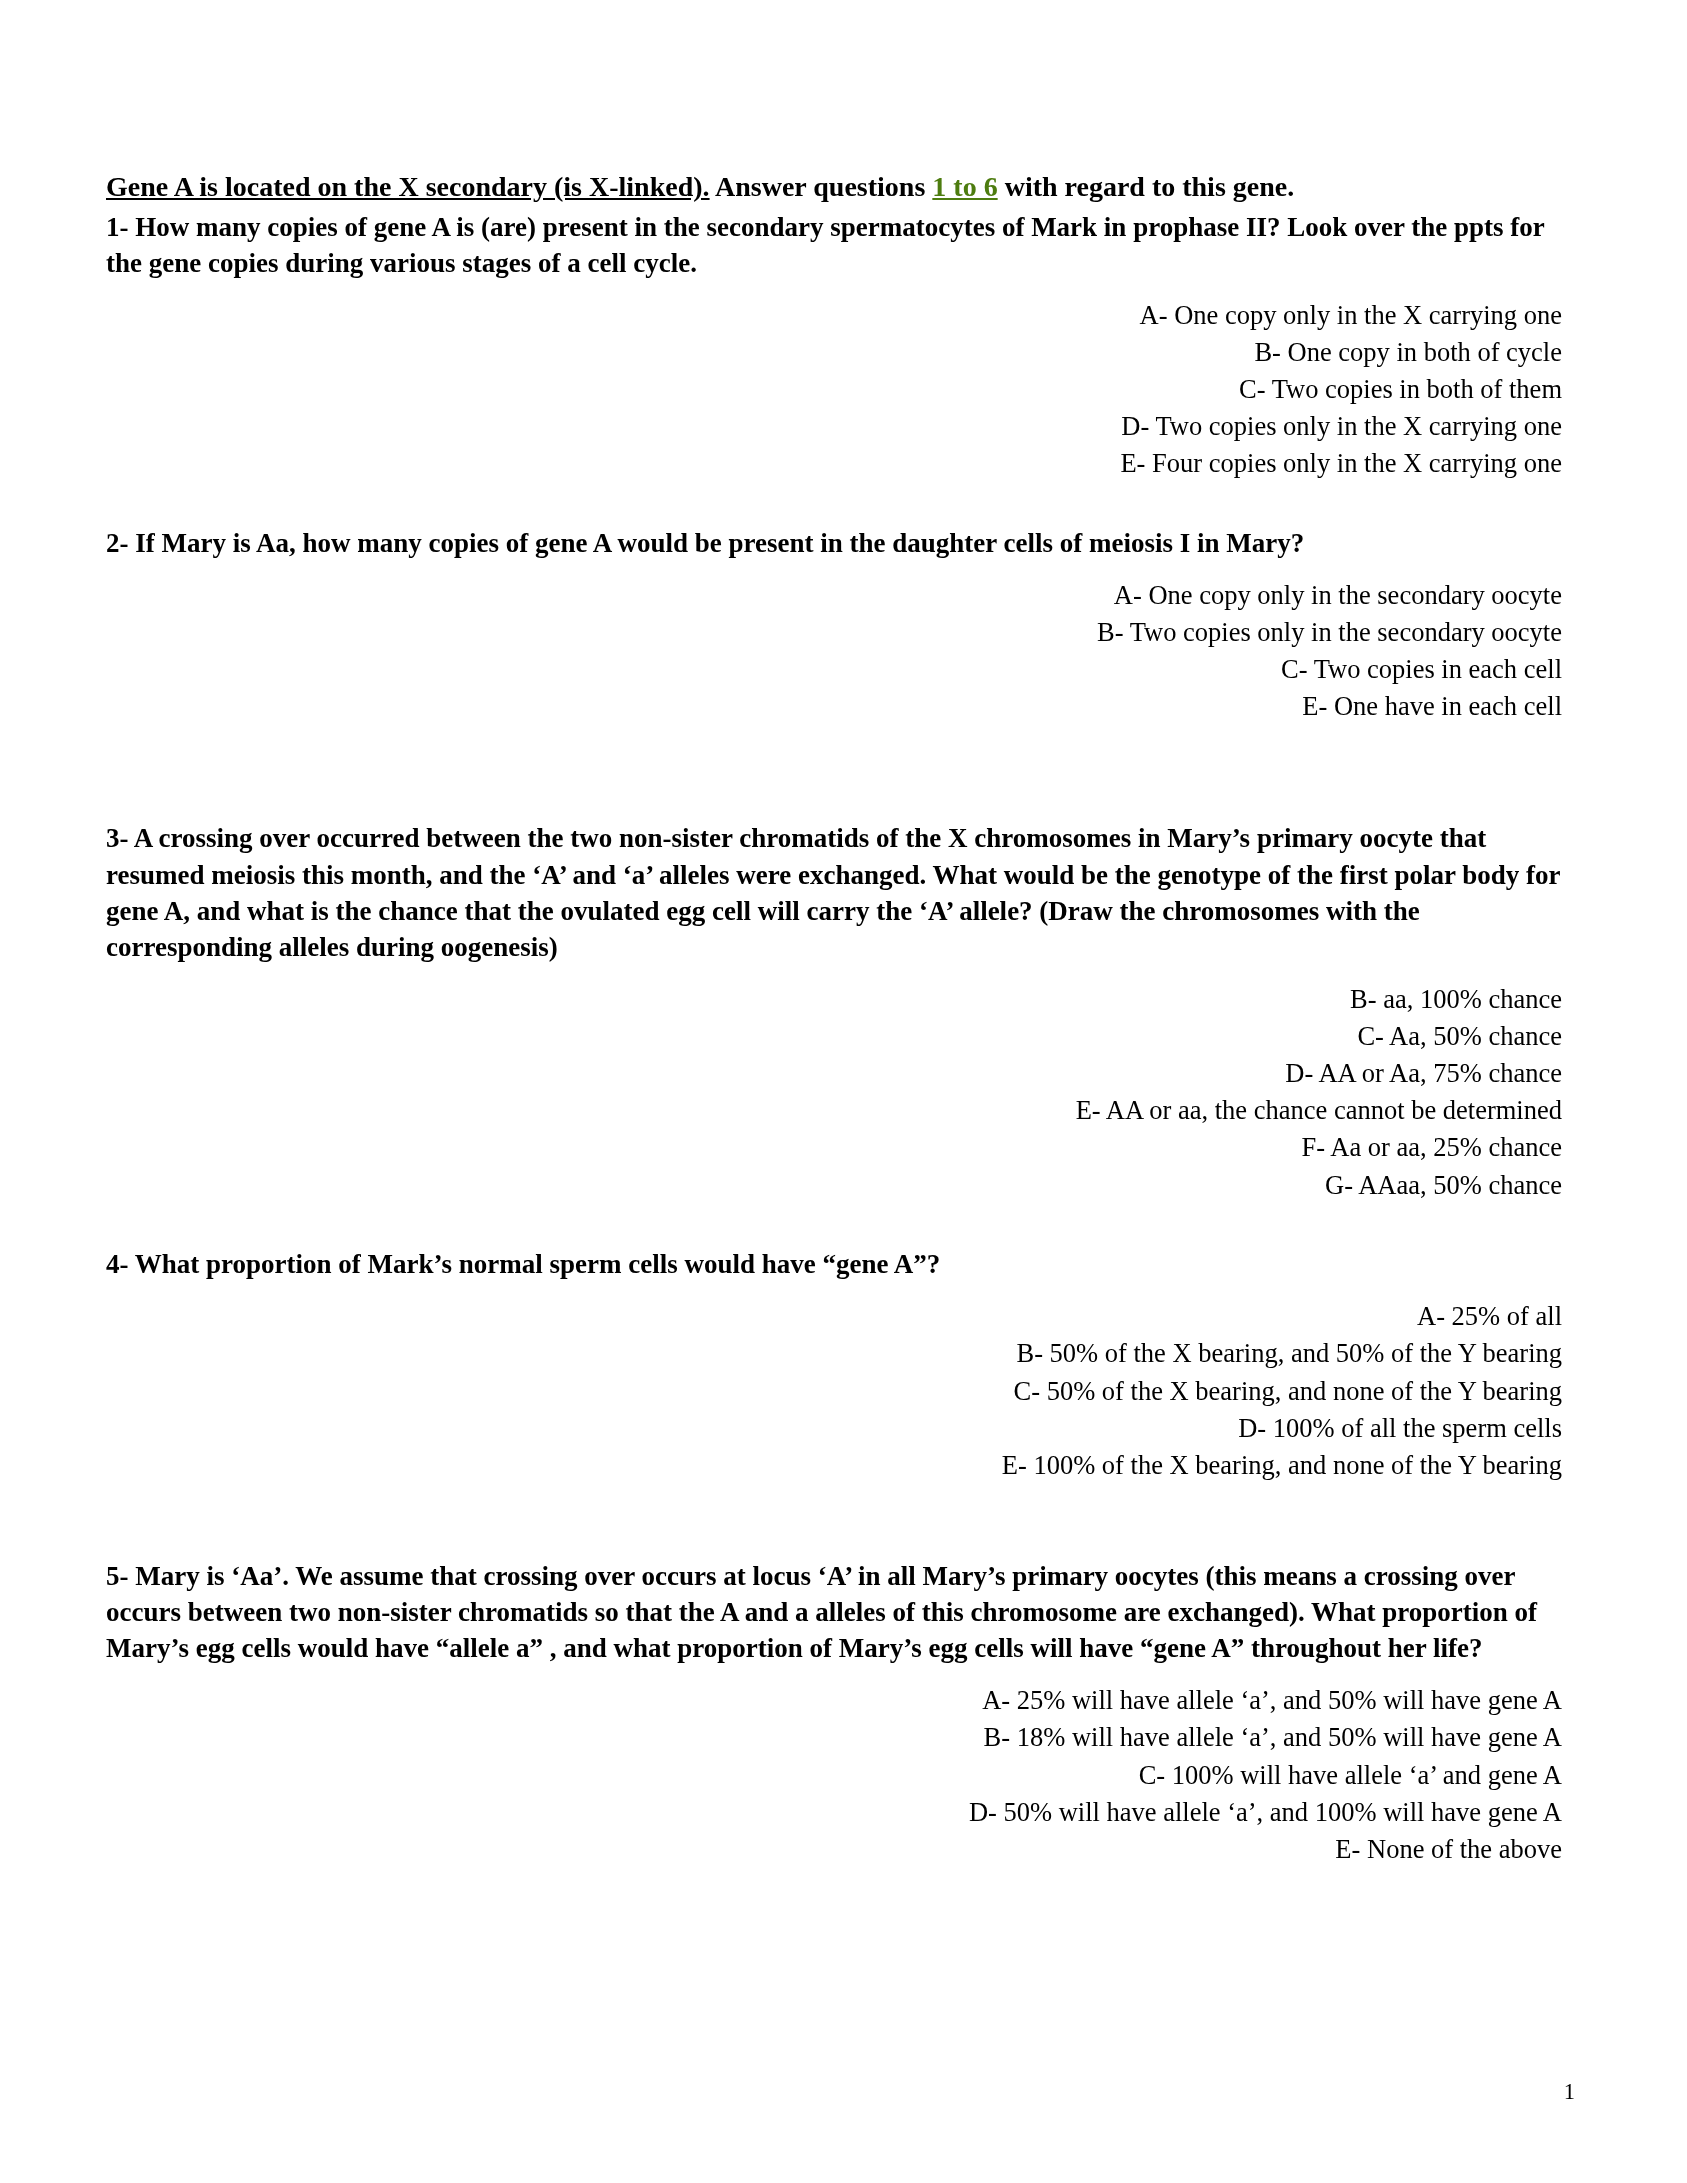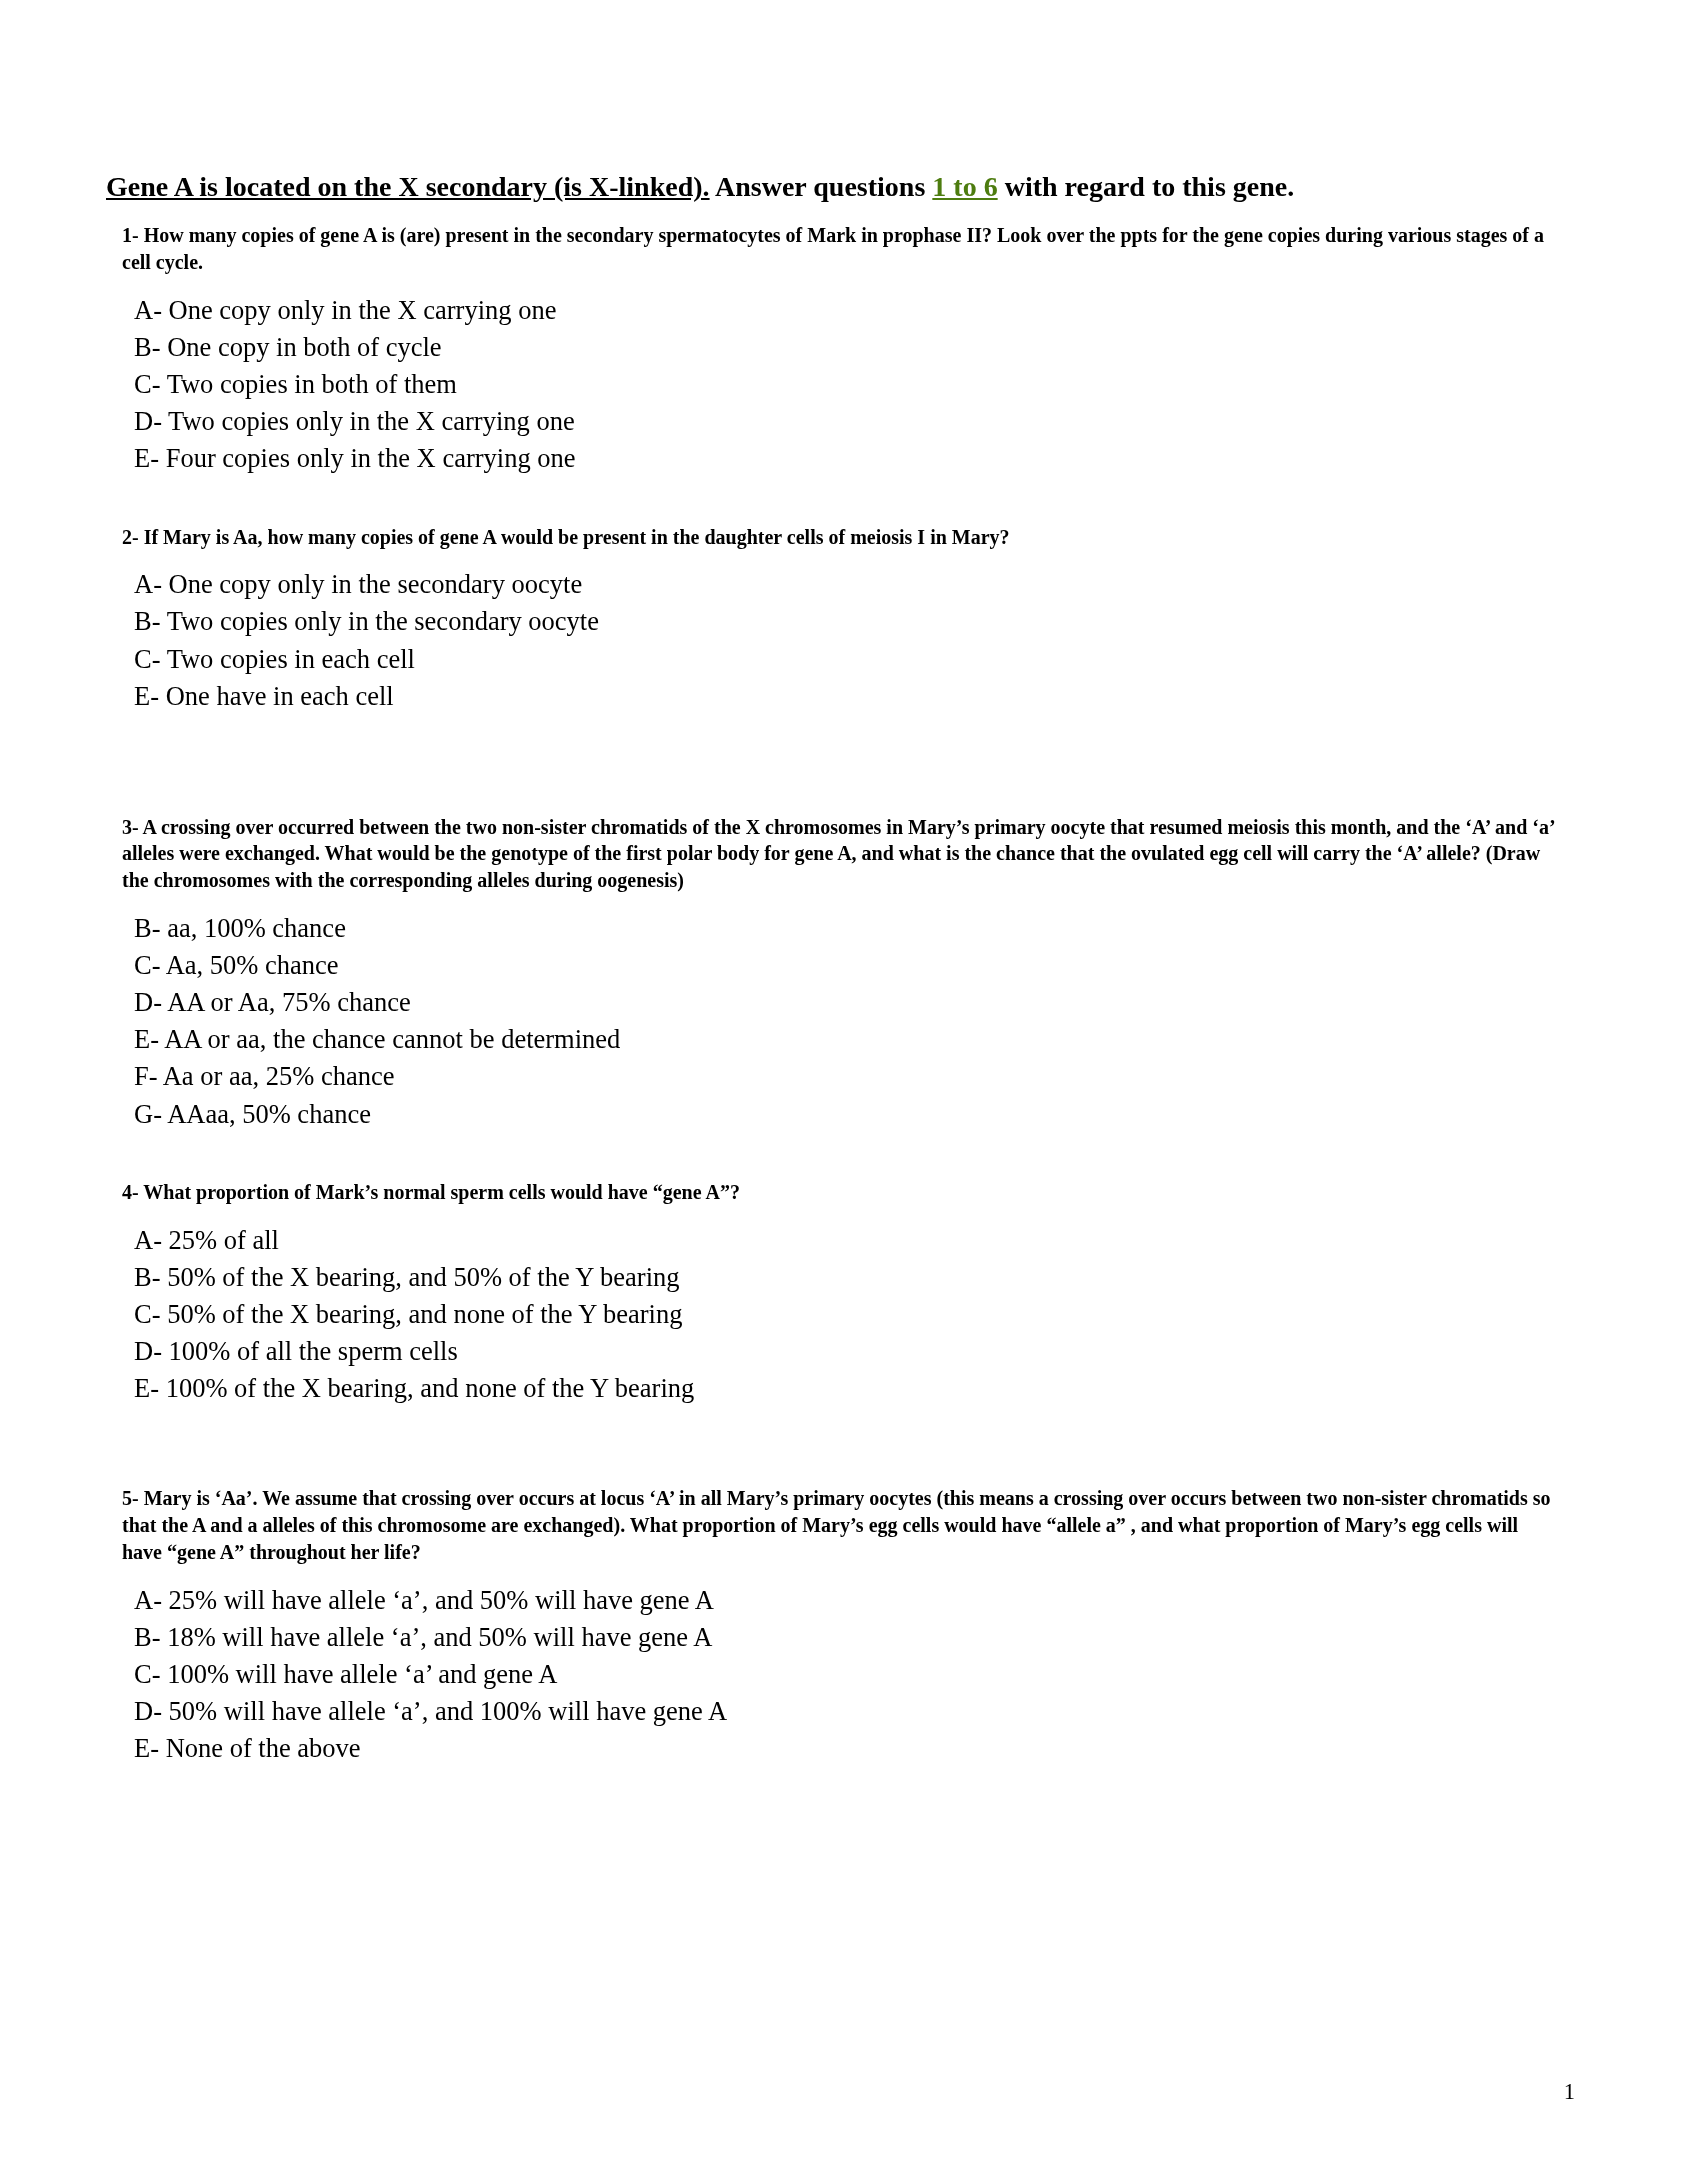--- a/index.html
+++ b/index.html
@@ -35,28 +35,29 @@
   }
   .u {
     text-decoration: underline;
   }
   .red {
     color: #4d7c0f;
     text-decoration: underline;
   }
   .qtext {
     font-weight: bold;
-    font-size: 20px;
+    font-size: 27px;
     line-height: 1.34;
-    margin: 16px;
+    margin: 0;
   }
   .choices {
-    margin: 4px;
+    margin: 16px;
     padding: 0;
     list-style: none;
+    text-align: right;
   }
   .choices li {
     font-weight: normal;
     font-size: 26.5px;
     line-height: 1.4;
     padding-left: 24px;
     margin: 0;
   }
   .gap-sm { height: 26.5px; }
   .gap-md { height: 58px; }

